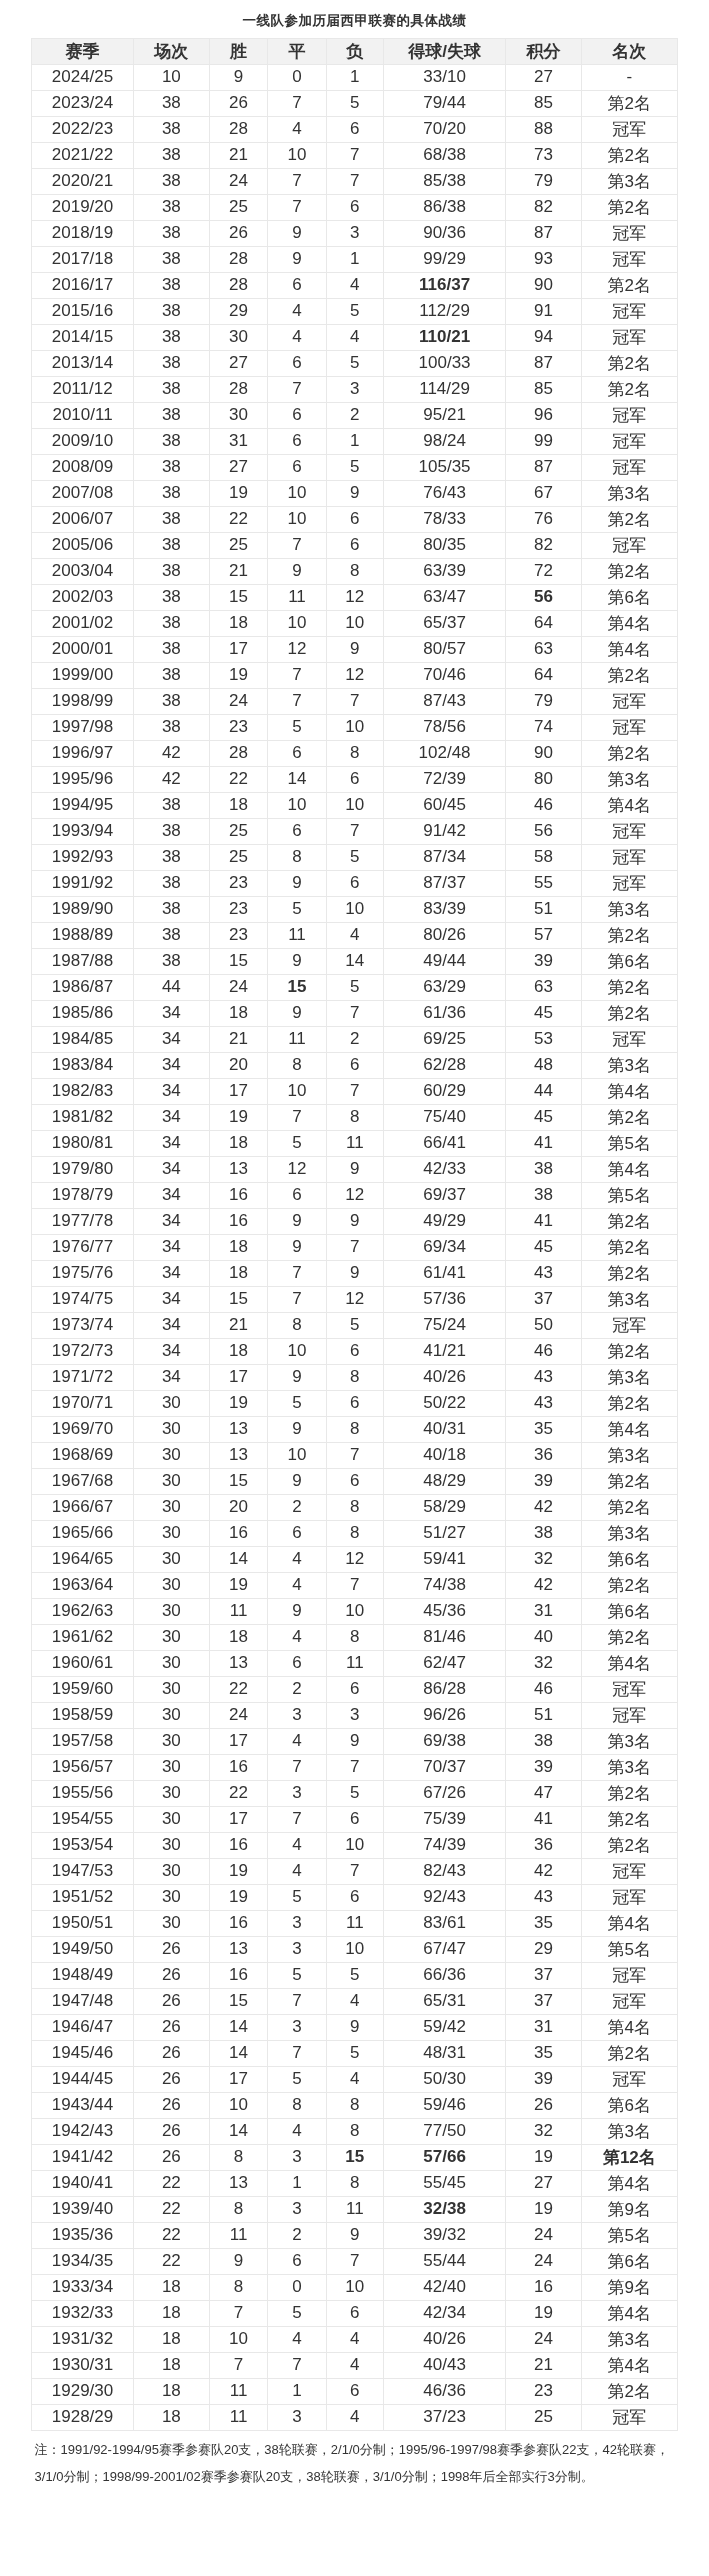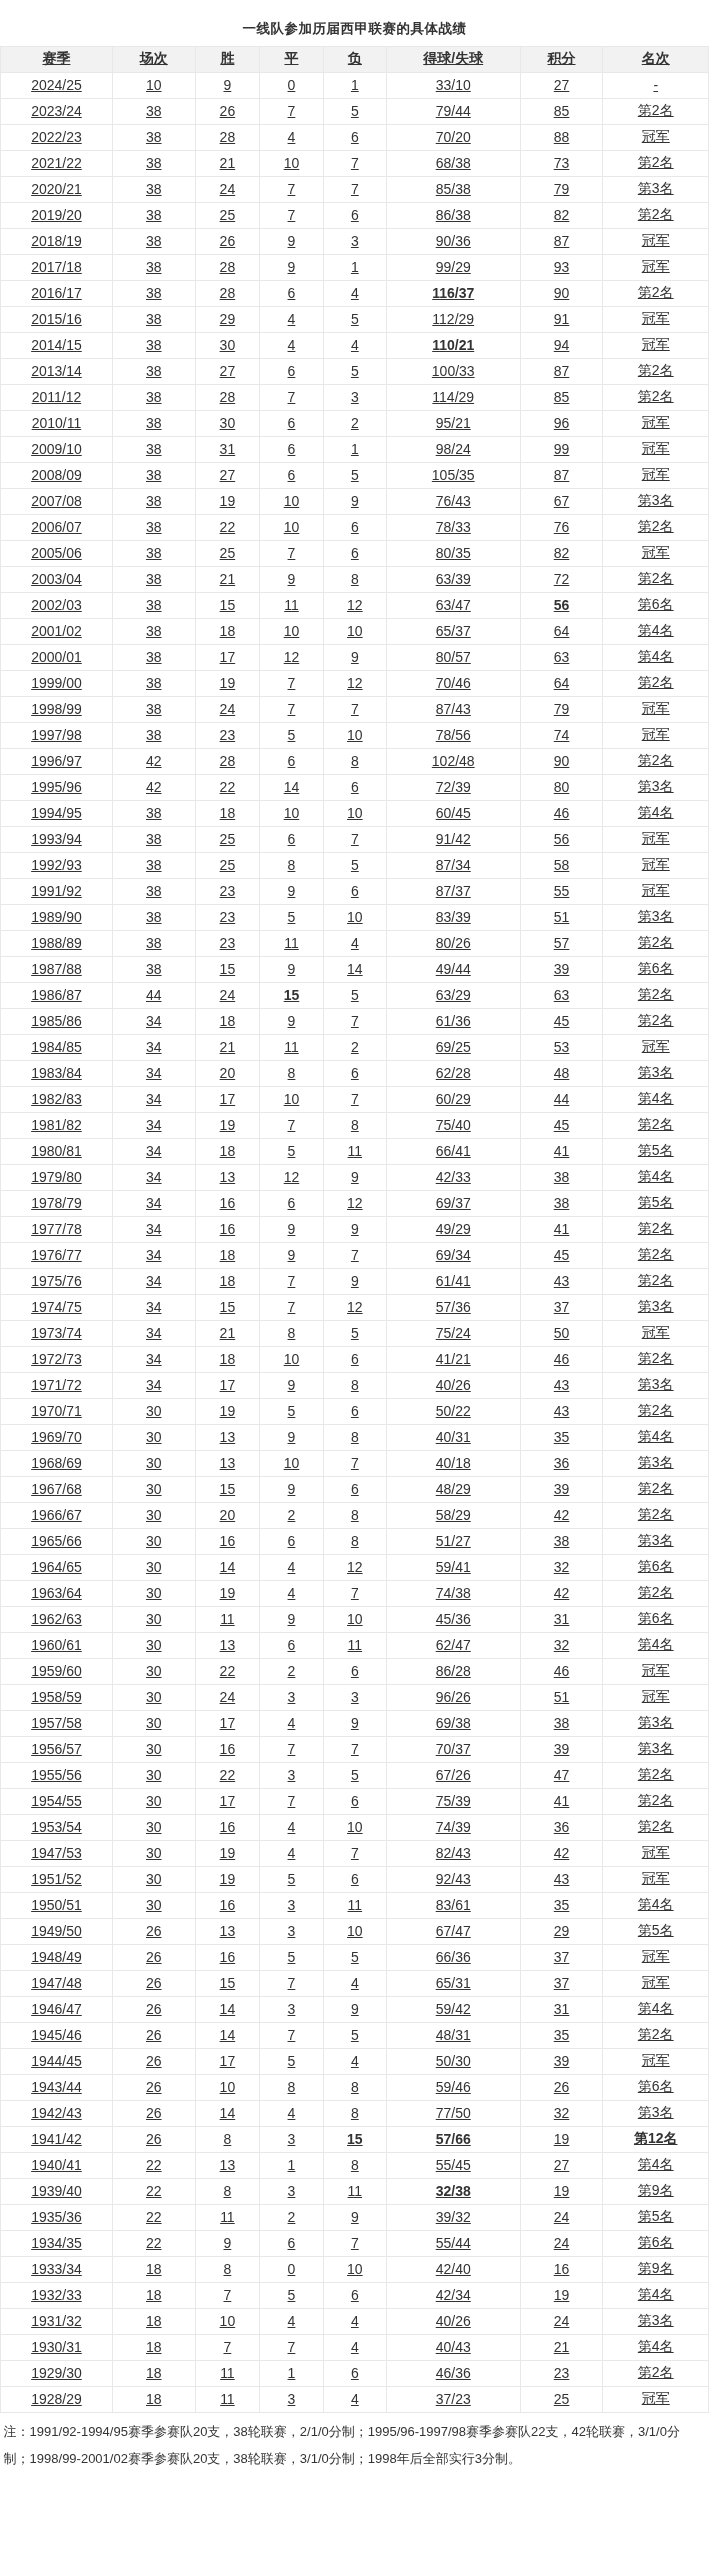--- a/index.html
+++ b/index.html
@@ -3,38 +3,37 @@
 <meta charset="utf-8">
 <style>
   html, body {
     margin: 0;
     padding: 0;
     background: #ffffff;
     font-family: "Liberation Sans", "DejaVu Sans", sans-serif;
     color: #333333;
   }
   .page {
-    width: 709px;
-    margin: 8px auto;
+    width: 647px;
+    margin: 0 auto;
     border-radius: 6px;
   }
   .page-title {
     text-align: center;
     font-size: 13.5px;
     font-weight: bold;
     color: #333333;
     padding: 11.7px 0 8px 0;
     letter-spacing: 0.5px;
   }
   table.record-table {
     width: 100%;
     table-layout: fixed;
     border-collapse: collapse;
-    font-size: 14px;
-    text-decoration: underline;
+    font-size: 17px;
   }
   table.record-table th,
   table.record-table td {
     border: 0.9px solid #e8e8e8;
     height: 25px;
     padding: 0;
     text-align: center;
     vertical-align: middle;
     font-weight: normal;
     color: #333333;
@@ -679,20 +678,30 @@
           <td>1962/63</td>
           <td>30</td>
           <td>11</td>
           <td>9</td>
           <td>10</td>
           <td>45/36</td>
           <td>31</td>
           <td>第6名</td>
         </tr>
         <tr>
+          <td>1961/62</td>
+          <td>30</td>
+          <td>18</td>
+          <td>4</td>
+          <td>8</td>
+          <td>81/46</td>
+          <td>40</td>
+          <td>第2名</td>
+        </tr>
+        <tr>
           <td>1960/61</td>
           <td>30</td>
           <td>13</td>
           <td>6</td>
           <td>11</td>
           <td>62/47</td>
           <td>32</td>
           <td>第4名</td>
         </tr>
         <tr>

